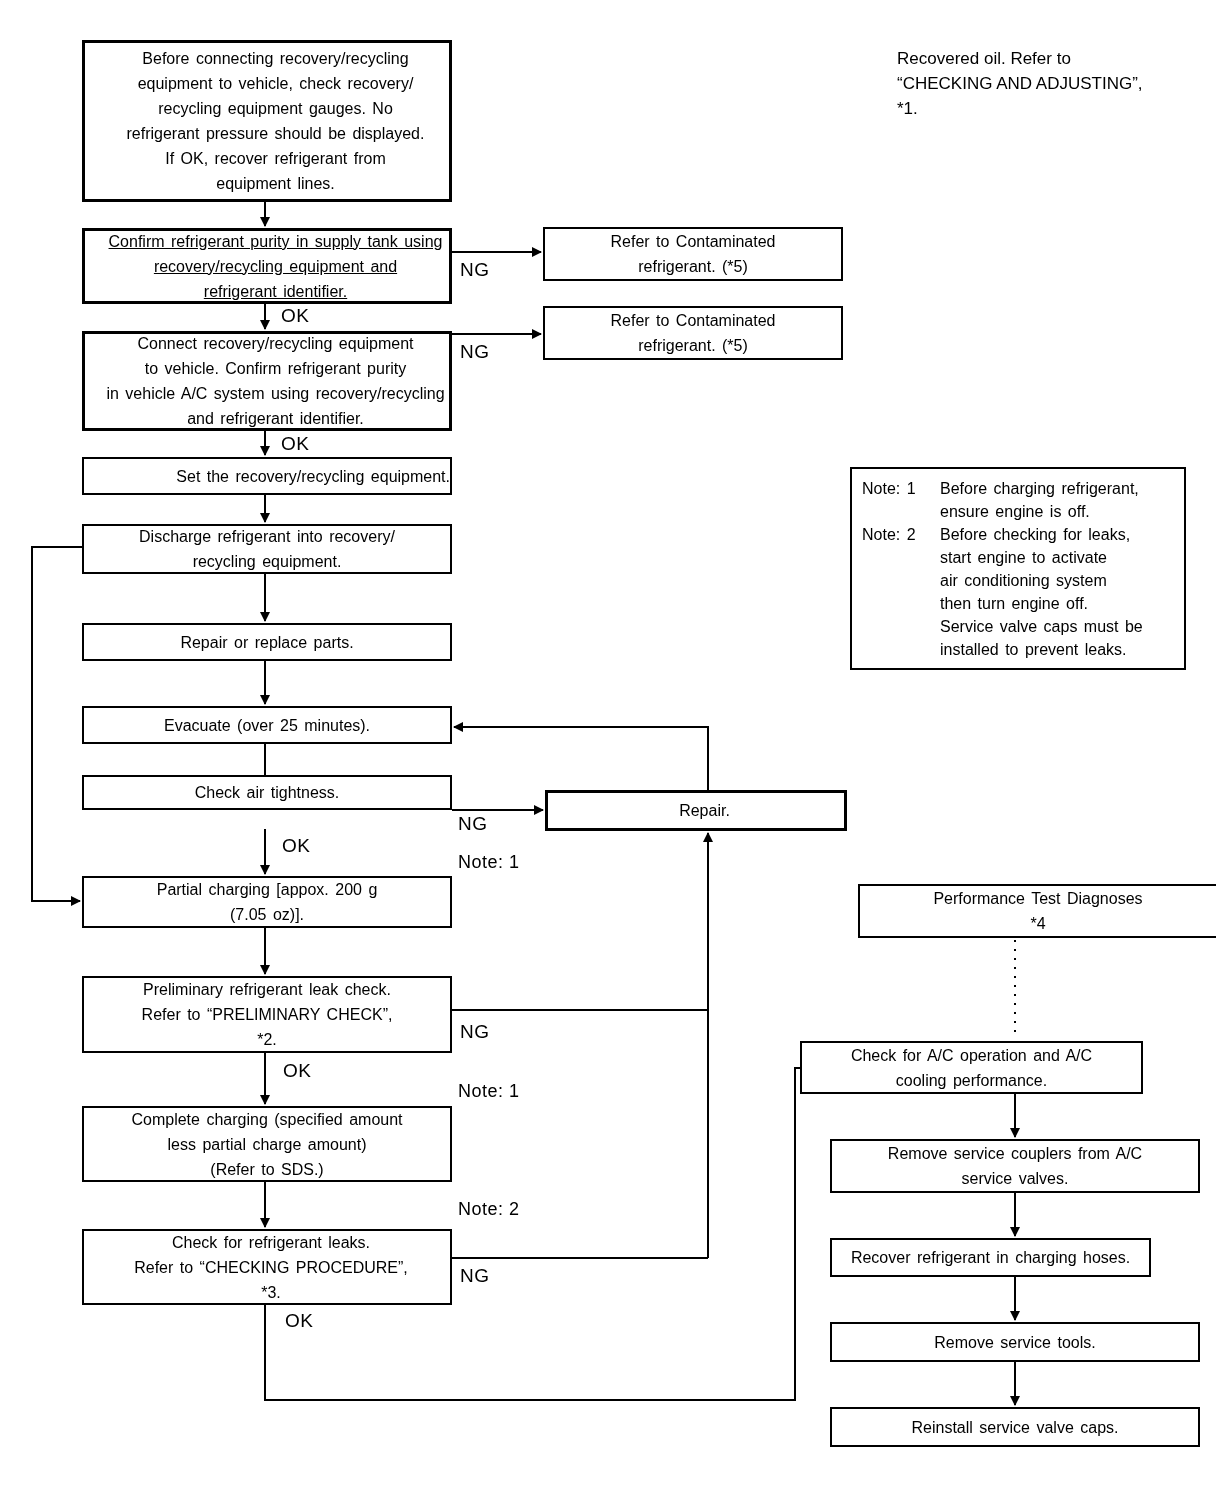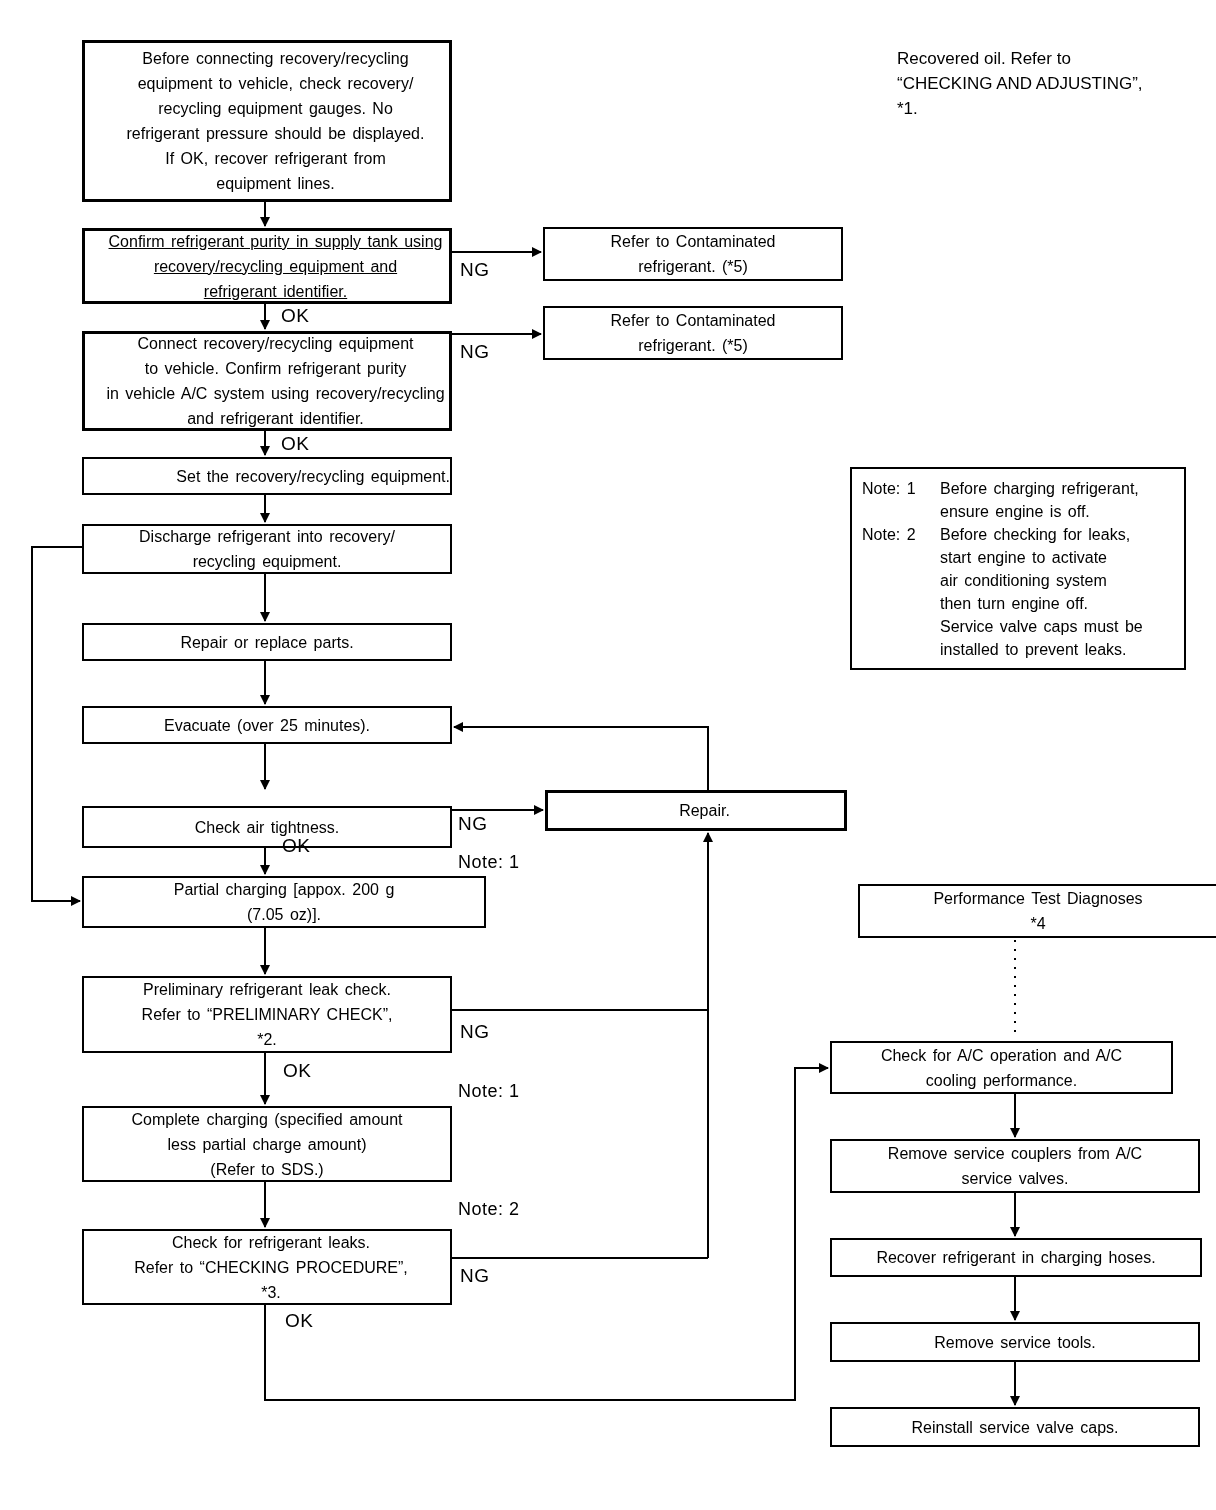--- a/index.html
+++ b/index.html
@@ -101,24 +101,24 @@
   <div class="box" style="left:82px;top:524px;width:370px;height:50px;">
     <span>Discharge refrigerant into recovery/
 recycling equipment.</span>
   </div>
   <div class="box" style="left:82px;top:623px;width:370px;height:38px;">
     <span>Repair or replace parts.</span>
   </div>
   <div class="box" style="left:82px;top:706px;width:370px;height:38px;">
     <span>Evacuate (over 25 minutes).</span>
   </div>
-  <div class="box" style="left:82px;top:806px;width:370px;height:42px;">
+  <div class="box" style="left:82px;top:775px;width:370px;height:35px;">
     <span>Check air tightness.</span>
   </div>
-  <div class="box" style="left:82px;top:876px;width:404px;height:52px;">
+  <div class="box" style="left:82px;top:876px;width:370px;height:52px;">
     <span>Partial charging [appox. 200 g
 (7.05 oz)].</span>
   </div>
   <div class="box" style="left:82px;top:976px;width:370px;height:77px;">
     <span>Preliminary refrigerant leak check.
 Refer to “PRELIMINARY CHECK”,
 *2.</span>
   </div>
   <div class="box" style="left:82px;top:1106px;width:370px;height:76px;">
     <span>Complete charging (specified amount
@@ -157,29 +157,29 @@
       <span class="note-label">Note: 2</span>
       <span class="note-text">Before checking for leaks,
 start engine to activate
 air conditioning system
 then turn engine off.
 Service valve caps must be
 installed to prevent leaks.</span>
     </div>
   </div>
 
-  <div class="box" style="left:830px;top:1041px;width:343px;height:53px;">
+  <div class="box" style="left:800px;top:1041px;width:343px;height:53px;">
     <span>Check for A/C operation and A/C
 cooling performance.</span>
   </div>
   <div class="box" style="left:830px;top:1139px;width:370px;height:54px;">
     <span>Remove service couplers from A/C
 service valves.</span>
   </div>
-  <div class="box" style="left:830px;top:1238px;width:372px;height:39px;text-align:center;">
+  <div class="box" style="left:830px;top:1238px;width:321px;height:39px;text-align:center;">
     <span>Recover refrigerant in charging hoses.</span>
   </div>
   <div class="box" style="left:830px;top:1322px;width:370px;height:40px;">
     <span>Remove service tools.</span>
   </div>
   <div class="box" style="left:830px;top:1407px;width:370px;height:40px;">
     <span>Reinstall service valve caps.</span>
   </div>
 
   <span class="edge-label" style="left:281px;top:305px;">OK</span>

